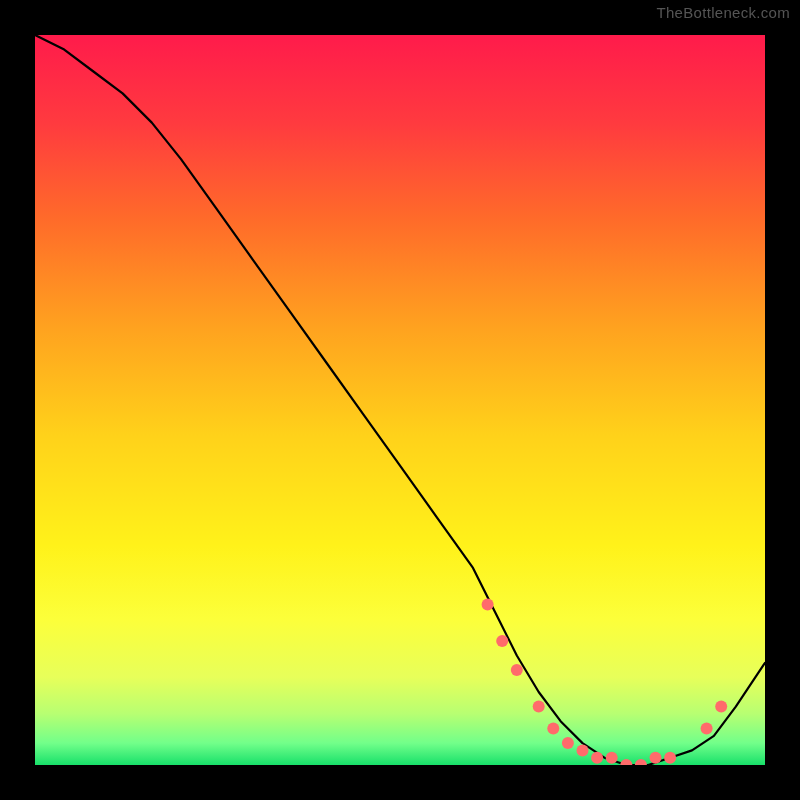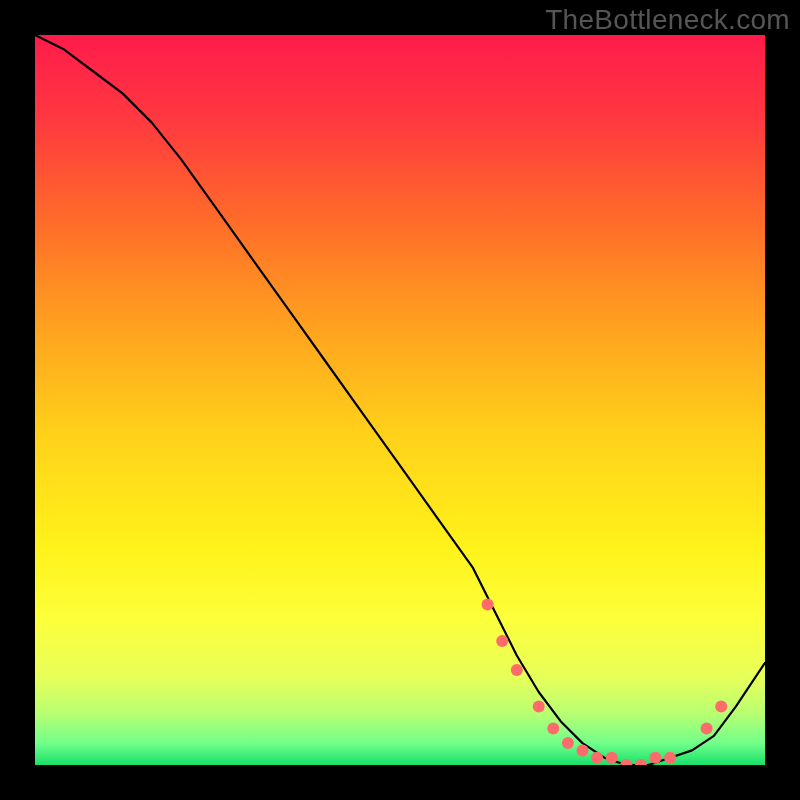--- a/index.html
+++ b/index.html
@@ -15,21 +15,21 @@
     position: relative;
     width: 800px;
     height: 800px;
     background: #000;
   }
   .watermark {
     position: absolute;
     top: 4px;
     right: 10px;
     color: #555;
-    font-size: 28px;
+    font-size: 15px;
     font-weight: 500;
     letter-spacing: 0.3px;
     z-index: 20;
   }
   .plot-outer {
     position: absolute;
     left: 30px;
     top: 30px;
     width: 740px;
     height: 740px;

